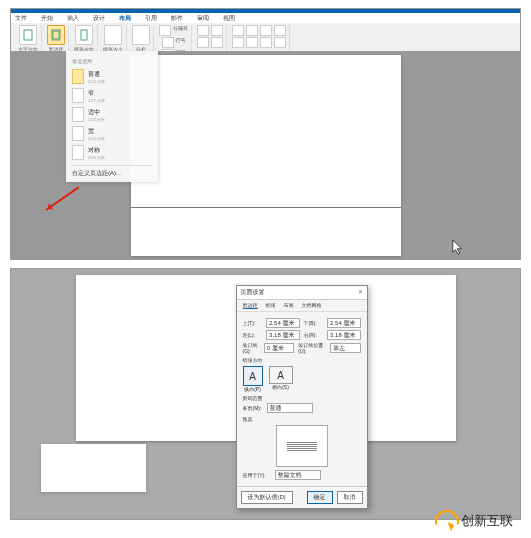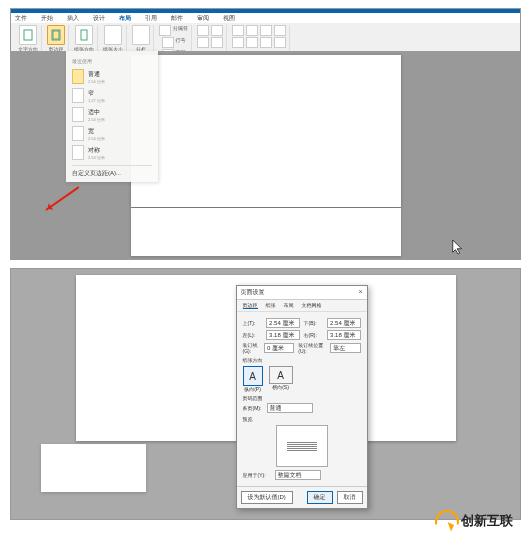--- a/index.html
+++ b/index.html
@@ -40,21 +40,21 @@
 .dialog .dlabel{width:20px;font-size:5px}
 .dialog .dinput{border:1px solid #aaa;background:#fff;width:28px;height:8px;padding:0 2px}
 .dialog .orient{display:flex;gap:6px;margin:3px 0}
 .dialog .obox{width:18px;height:18px;border:1px solid #999;display:flex;align-items:center;justify-content:center;font-size:10px}
 .dialog .obox.sel{border-color:#0a64ad;background:#e8f0fa}
 .dialog .preview{width:50px;height:40px;border:1px solid #aaa;background:#fff;margin:3px auto;display:flex;flex-direction:column;align-items:center;justify-content:center;gap:1px}
 .dialog .preview .pline{width:30px;height:1px;background:#888}
 .dialog .dfooter{display:flex;justify-content:flex-end;gap:4px;padding:4px;border-top:1px solid #ccc}
 .dialog .dbtn{border:1px solid #888;background:#fff;padding:1px 6px;font-size:6px}
 .dialog .dbtn.primary{background:#e8f0fa;border-color:#0a64ad}
-.watermark{position:absolute;bottom:6px;right:18px;display:flex;align-items:center;gap:4px;font-size:13px;font-weight:bold}
+.watermark{position:absolute;bottom:6px;right:18px;display:flex;align-items:center;gap:4px;font-size:13px;font-weight:normal}
 .watermark .wicon{width:22px;height:22px;position:relative}
 .watermark .wicon::before{content:'';position:absolute;width:20px;height:20px;border:2px solid #ffa500;border-radius:50%;clip-path:polygon(0 0,100% 0,100% 60%,0 60%)}
 .watermark .wicon::after{content:'';position:absolute;right:-2px;bottom:2px;width:0;height:0;border:5px solid transparent;border-left-color:#ffa500;transform:rotate(-20deg)}
 .watermark .wtext{color:#222}
 .close-x{font-size:7px;color:#666}
 </style>
 </head>
 <body>
 
 <div class="frame f1">

